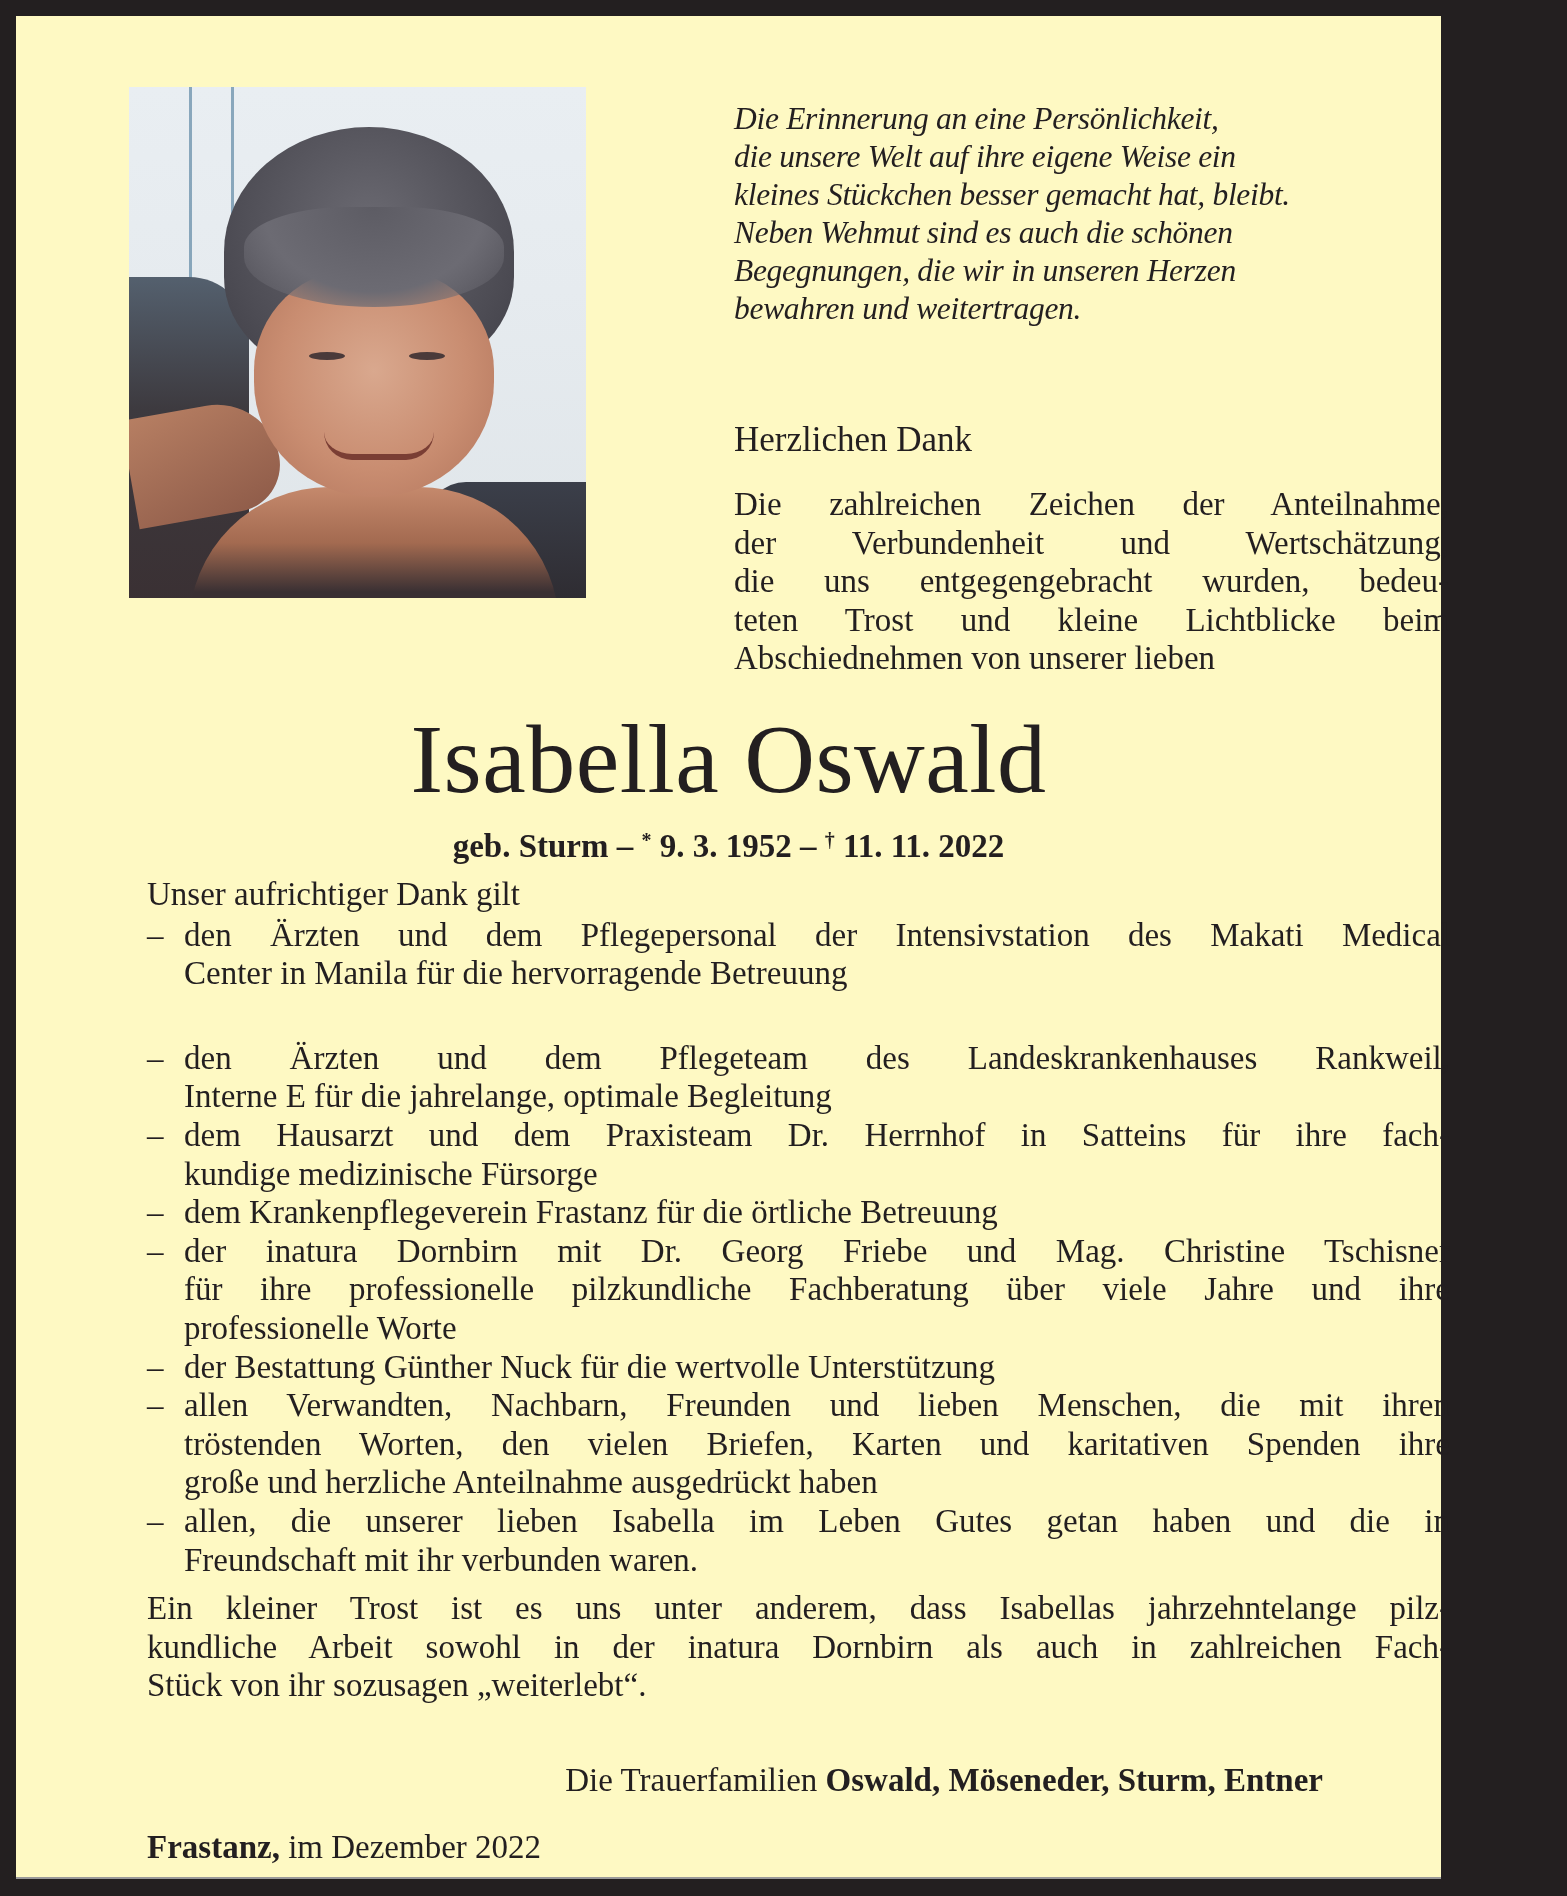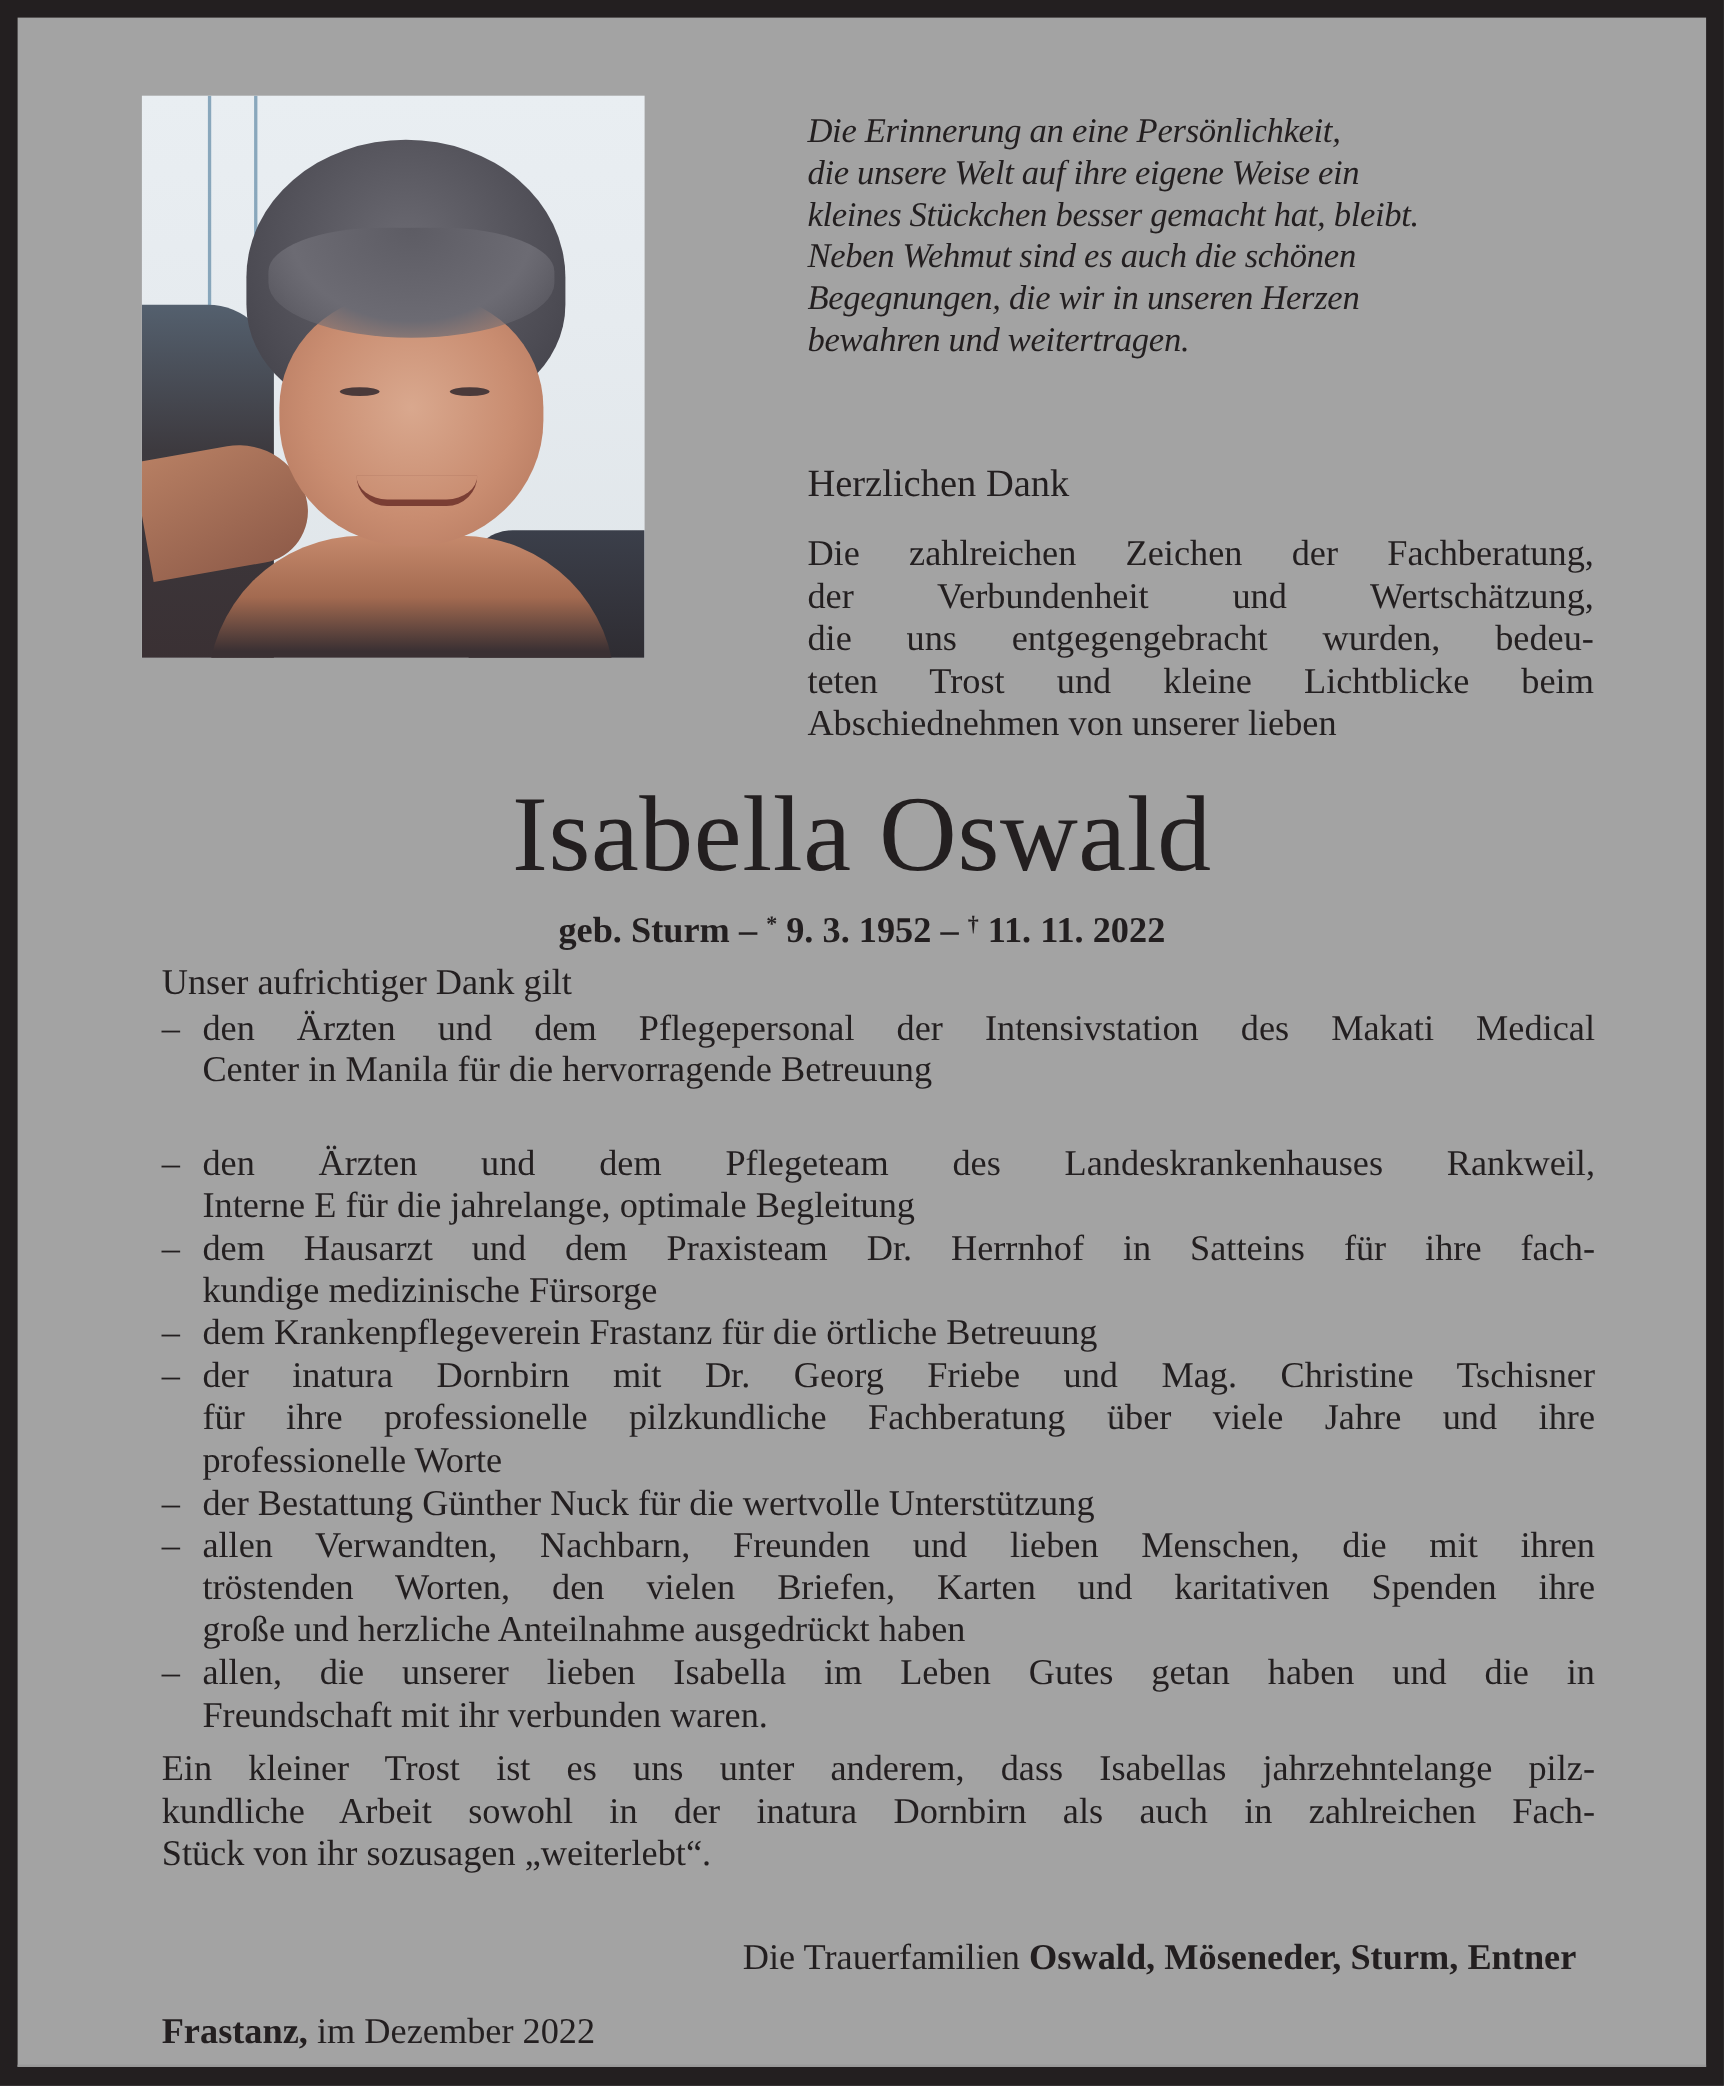--- a/index.html
+++ b/index.html
@@ -1,21 +1,21 @@
 <!DOCTYPE html>
 <html><head>
   <meta charset="utf-8">
   <style>
     * { box-sizing: border-box; margin: 0; padding: 0; }
     html, body { width: 1567px; height: 1896px; background: #231f20; overflow: hidden; }
     body { position: relative; font-family: "Liberation Serif", "DejaVu Serif", serif; color: #231f20; }
 
     .card {
-      position: absolute; left: 16px; top: 16px; width: 1535px; height: 1863px;
-      background: #a3a3a3;
+      position: absolute; left: 16px; top: 16px; width: 1425px; height: 1863px;
+      background: #fef9c3;
       border-bottom: 2px solid #9a9a9a;
     }
 
     .photo {
       position: absolute; left: 113px; top: 71px; width: 457px; height: 511px;
       overflow: hidden;
       background:
         radial-gradient(ellipse 120px 80px at 230px 450px, rgba(40,34,36,0.0) 0%, rgba(40,34,36,0.0) 100%),
         linear-gradient(180deg, #e9eef2 0%, #e6ebef 40%, #dfe5e9 100%);
     }
@@ -136,21 +136,21 @@
     <div>die unsere Welt auf ihre eigene Weise ein</div>
     <div>kleines Stückchen besser gemacht hat, bleibt.</div>
     <div>Neben Wehmut sind es auch die schönen</div>
     <div>Begegnungen, die wir in unseren Herzen</div>
     <div>bewahren und weitertragen.</div>
   </div>
 
   <div class="thanks-heading">Herzlichen Dank</div>
 
   <div class="thanks-body">
-    <span class="jl" style="white-space: normal; text-align: justify; text-align-last: justify; display: block;">Die zahlreichen Zeichen der Fachberatung,</span>
+    <span class="jl" style="white-space: normal; text-align: justify; text-align-last: justify; display: block;">Die zahlreichen Zeichen der Anteilnahme,</span>
     <span class="jl" style="white-space: normal; text-align: justify; text-align-last: justify; display: block;">der Verbundenheit und Wertschätzung,</span>
     <span class="jl" style="white-space: normal; text-align: justify; text-align-last: justify; display: block;">die uns entgegengebracht wurden, bedeu-</span>
     <span class="jl" style="white-space: normal; text-align: justify; text-align-last: justify; display: block;">teten Trost und kleine Lichtblicke beim</span>
     <span class="jl last">Abschiednehmen von unserer lieben</span>
   </div>
 
   <div class="name">Isabella Oswald</div>
 
   <div class="dates">
     <span>geb. Sturm</span><span> – </span><sup>*</sup>&nbsp;<span>9. 3. 1952</span><span> – </span><sup>†</sup>&nbsp;<span>11. 11. 2022</span>

